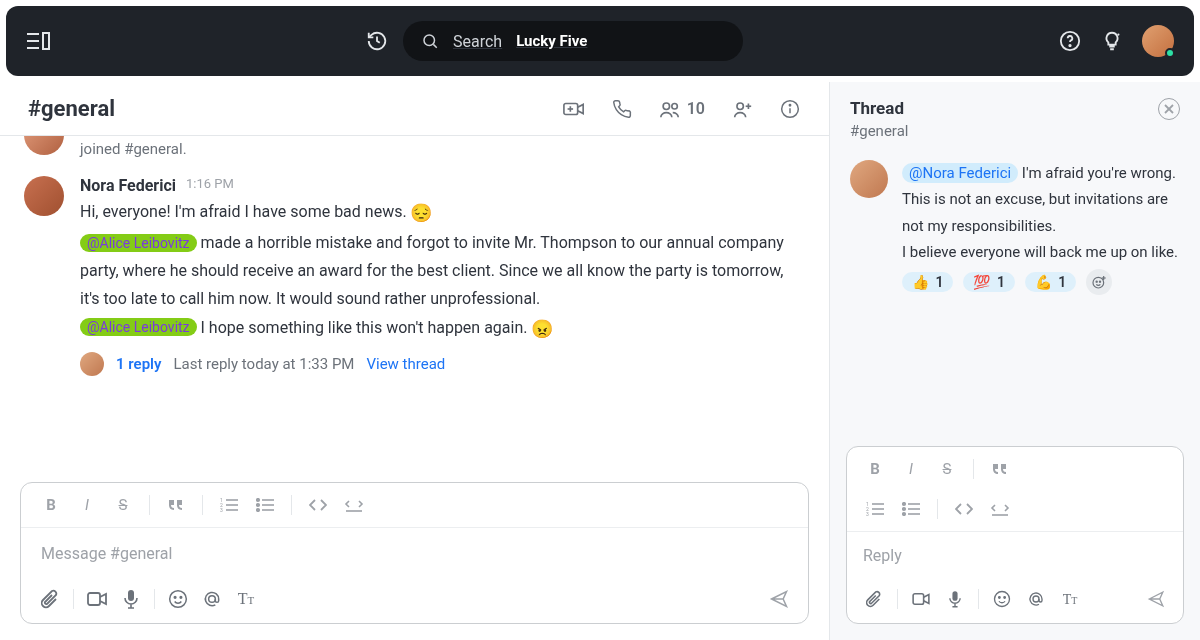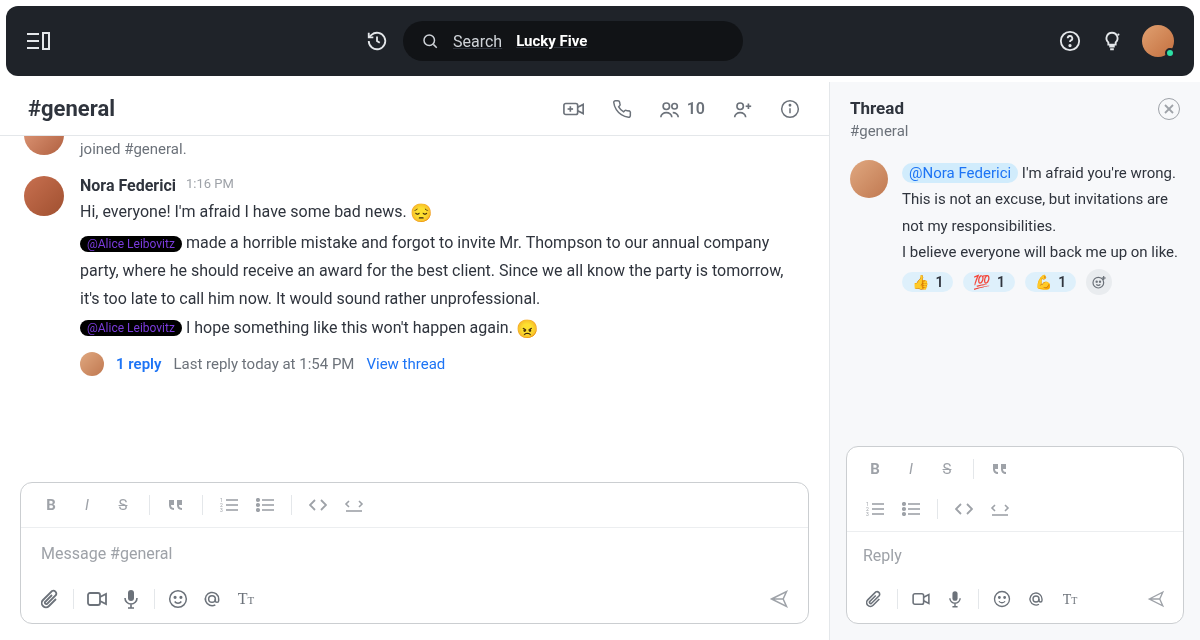--- a/index.html
+++ b/index.html
@@ -33,21 +33,21 @@
   .joined-row { display:flex; align-items:center; gap:16px; padding: 4px 24px 10px; color:#6c727a; }
   .joined-row .half-av { width:40px; height:20px; border-radius: 0 0 20px 20px; background: linear-gradient(135deg,#d89070,#b06040); margin-top:-8px; }
   .msg { display:flex; gap:16px; padding: 8px 24px; }
   .av { width:40px; height:40px; border-radius:50%; background: linear-gradient(135deg,#c87050,#a05030); flex-shrink:0; }
   .av2 { background: linear-gradient(135deg,#e0a880,#c07850); }
   .msg-body { flex:1; }
   .msg-head { display:flex; align-items:flex-start; gap:10px; }
   .author { font-weight:700; font-size:16px; }
   .ts { color:#9ea2a8; font-size:13px; }
   .msg-text { font-size:16px; line-height:1.75; color:#2f343d; margin-top:2px; }
-  .mention { background:#000000; color:#7a3bdb; padding:1px 7px; border-radius:10px; font-size:12px; }
+  .mention { background:#84cc16; color:#7a3bdb; padding:1px 7px; border-radius:10px; font-size:14px; }
   .mention-blue { background:#d1ecfc; color:#1d74f5; padding:1px 7px; border-radius:10px; font-size:15px; }
   .emoji { font-size:18px; vertical-align:middle; }
 
   .reply-row { display:flex; align-items:center; gap:12px; padding: 8px 0 0 0; font-size:15px; }
   .reply-row .mini-av { width:24px; height:24px; border-radius:50%; background:linear-gradient(135deg,#e0a880,#c07850); }
   .reply-count { color:#1d74f5; font-weight:600; cursor:pointer; }
   .reply-ts { color:#6c727a; }
   .view-thread { color:#1d74f5; cursor:pointer; }
 
   
@@ -196,21 +196,21 @@
             <span class="ts">1:16 PM</span>
           </div>
           <div class="msg-text">
             <span>Hi, everyone! I'm afraid I have some bad news.</span> <span class="emoji">😔</span><br>
             <span class="mention">@Alice Leibovitz</span><span> made a horrible mistake and forgot to invite Mr. Thompson to our annual company party, where he should receive an award for the best client. Since we all know the party is tomorrow, it's too late to call him now. It would sound rather unprofessional.</span><br>
             <span class="mention">@Alice Leibovitz</span><span> I hope something like this won't happen again.</span> <span class="emoji">😠</span>
           </div>
           <div class="reply-row">
             <div class="mini-av"></div>
             <span class="reply-count">1 reply</span>
-            <span class="reply-ts">Last reply today at 1:54 PM</span>
+            <span class="reply-ts">Last reply today at 1:33 PM</span>
             <span class="view-thread">View thread</span>
           </div>
         </div>
       </div>
 
     </div>
 
     <div class="composer">
       <div class="comp-toolbar">
         <div class="tb">

